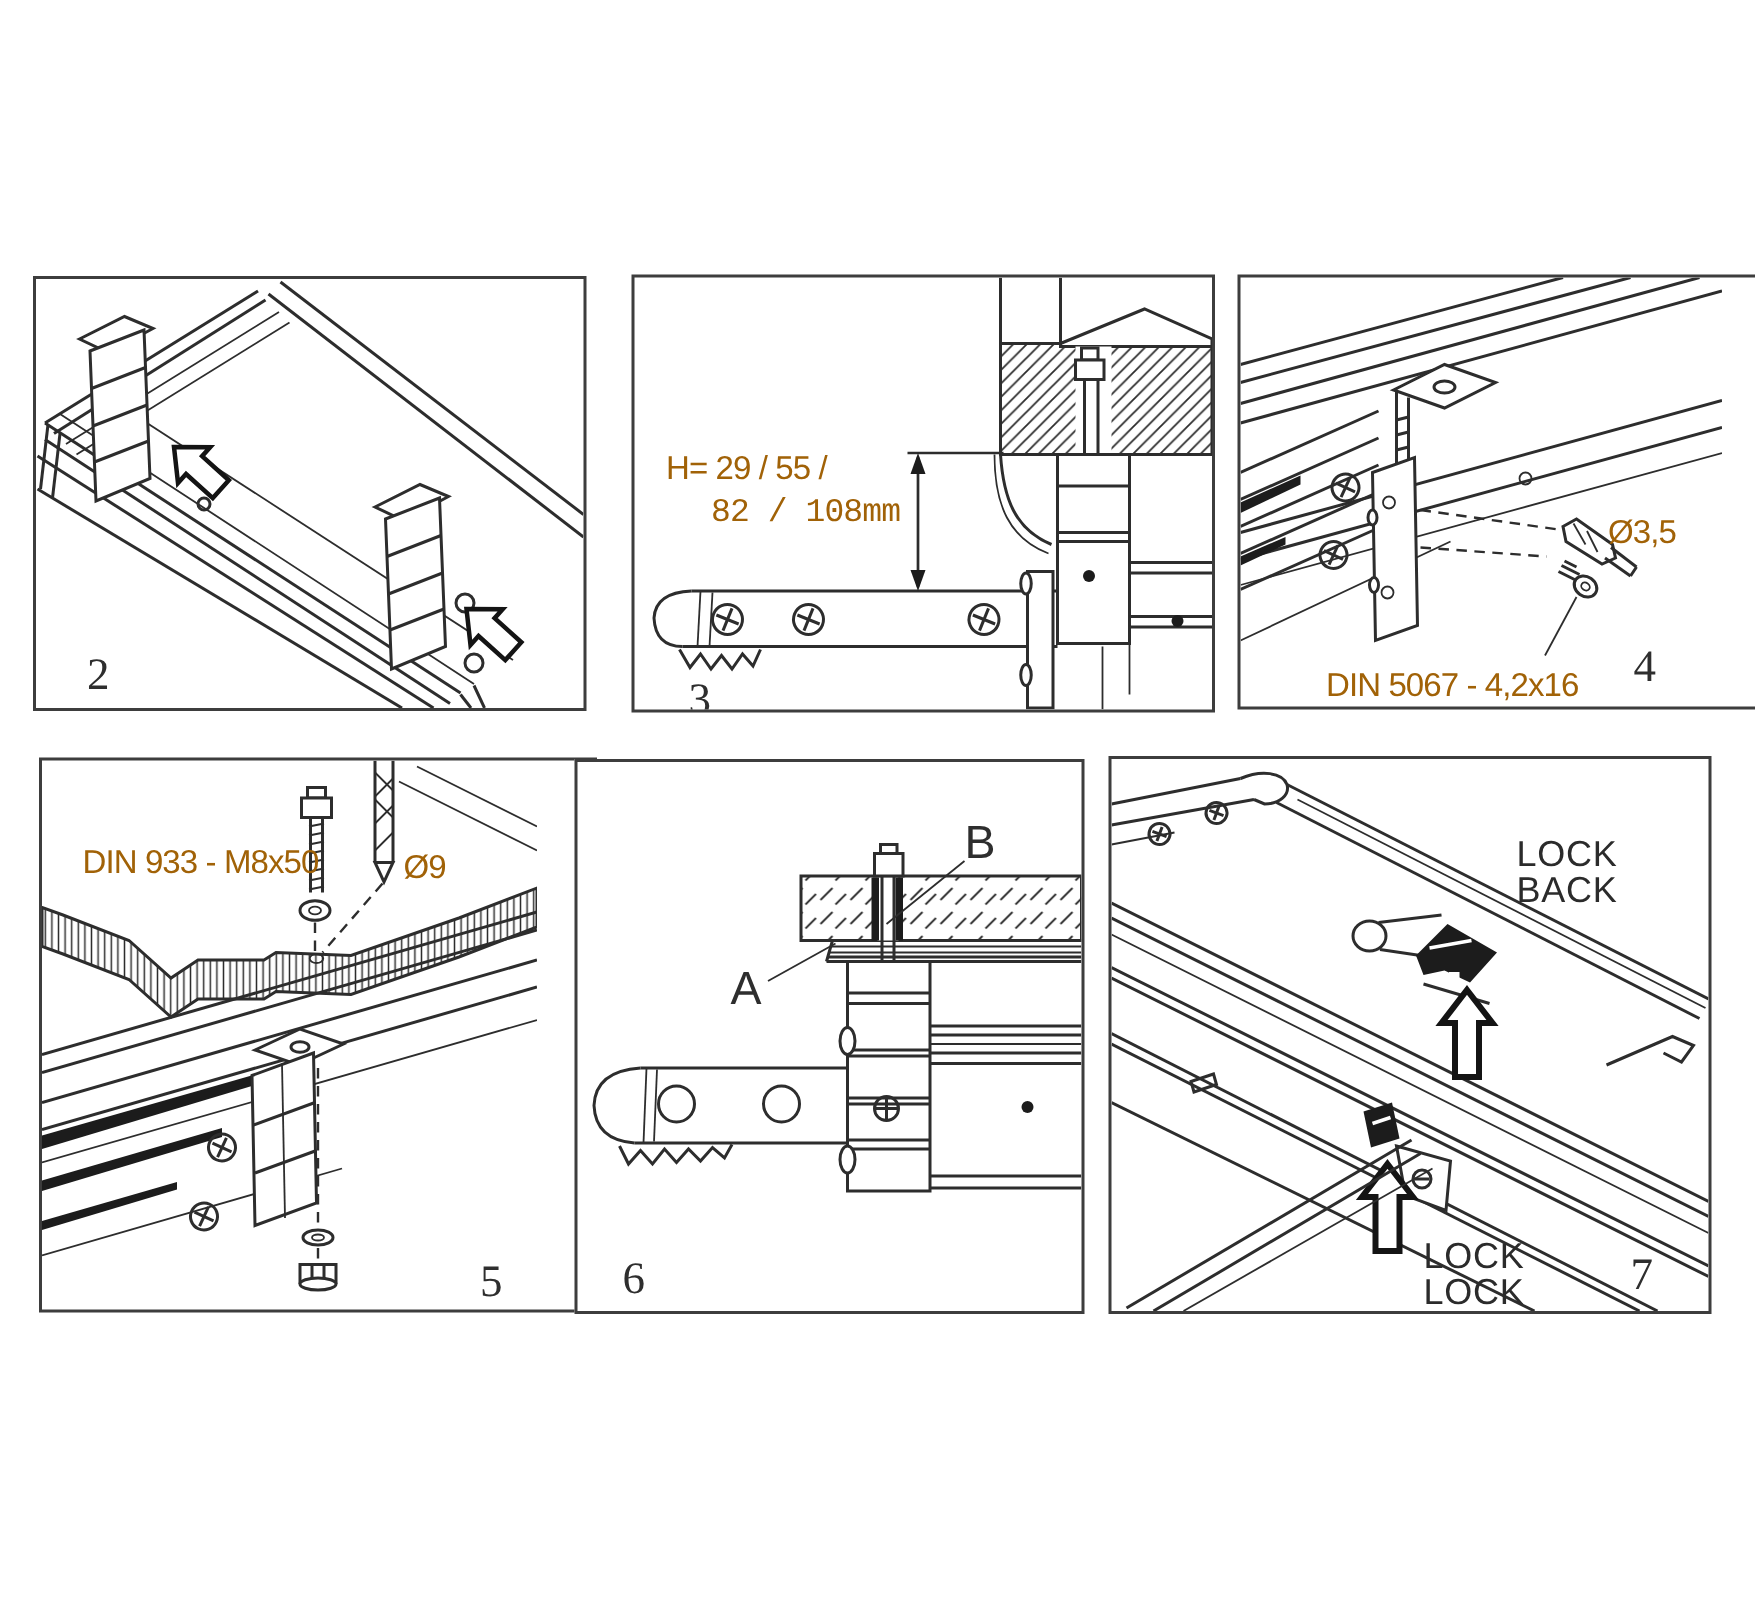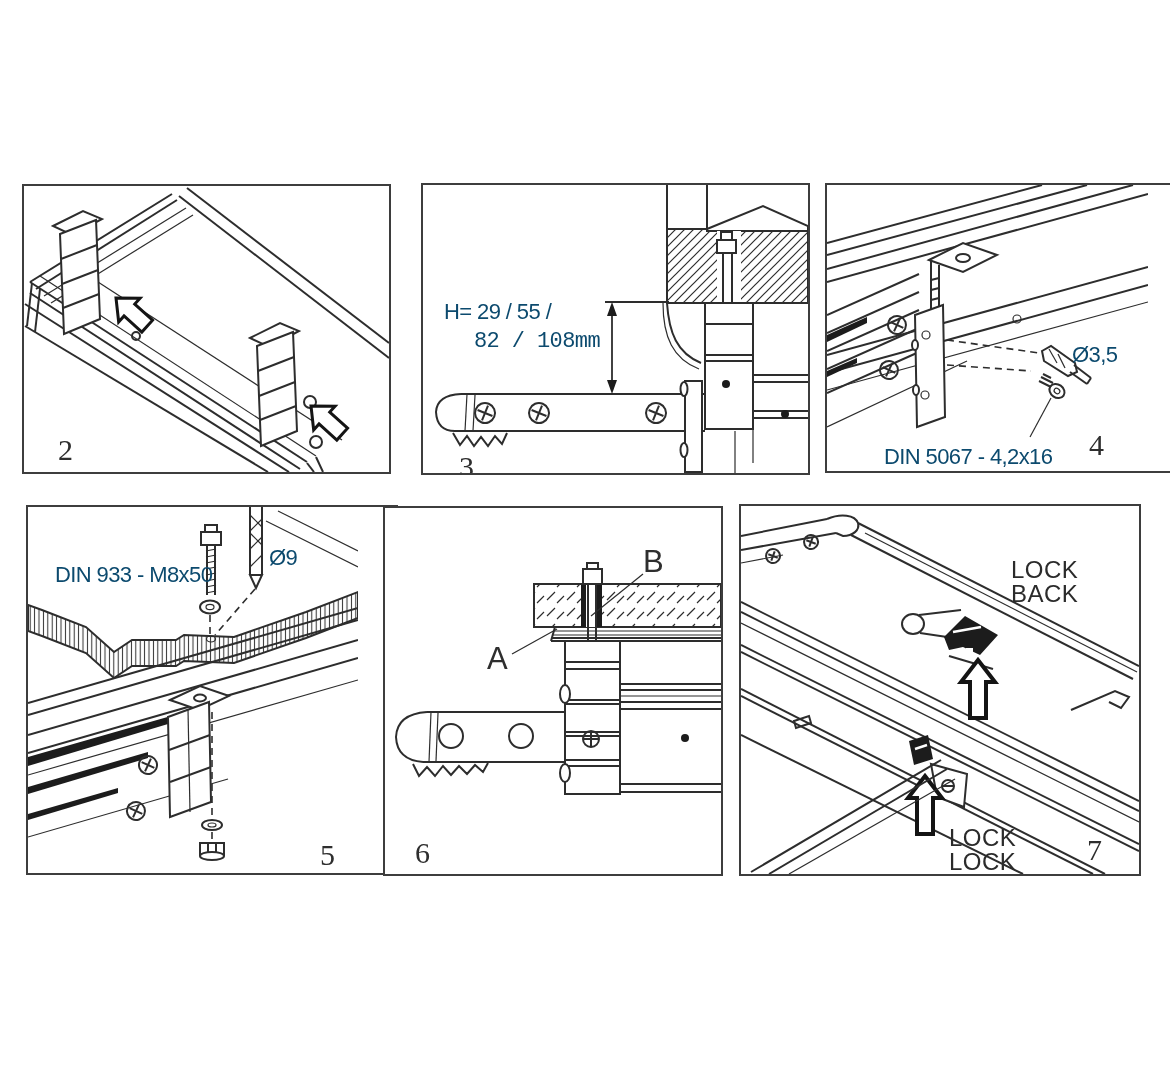--- a/index.html
+++ b/index.html
@@ -7,21 +7,21 @@
     width:1170px;height:1082px;position:relative;background:#ffffff;
     font-family:"Liberation Sans",sans-serif;color:#2e2e2e;overflow:hidden;
   }
   .sheet{position:absolute;inset:0;}
   .panel{
     position:absolute;background:#ffffff;border:2px solid #3d3d3d;
     box-sizing:border-box;overflow:hidden;
   }
   .panel svg{position:absolute;left:0;top:0;display:block;}
   .label{
-    position:absolute;white-space:nowrap;color:#0c4a6e;
+    position:absolute;white-space:nowrap;color:#a16207;
     font-size:22px;letter-spacing:-0.6px;line-height:30px;
   }
   .dim-label div{white-space:nowrap;}
   .dim-indent{padding-left:30px;font-family:Liberation Mono, monospace;}
   .callout{position:absolute;font-size:31px;letter-spacing:0;color:#2e2e2e;}
   .lock-label{
     position:absolute;font-size:24px;line-height:24px;letter-spacing:0.5px;
     color:#2b2b2b;white-space:nowrap;
   }
   .step-num{
@@ -321,21 +321,21 @@
       <g>
         <ellipse class="wf" cx="184" cy="318" rx="10" ry="5"></ellipse>
         <ellipse class="thin" cx="184" cy="318" rx="4" ry="2"></ellipse>
         <rect class="wf" x="172" y="336" width="24" height="12"></rect>
         <line class="ln" x1="180" y1="336" x2="180" y2="348"></line>
         <line class="ln" x1="188" y1="336" x2="188" y2="348"></line>
         <ellipse class="wf" cx="184" cy="349" rx="12" ry="4"></ellipse>
       </g>
     </svg>
     <div class="label" style="left:27px;top:53px">DIN 933 - M8x50</div>
-    <div class="label" style="left:241px;top:36px">Ø9</div>
+    <div class="label" style="left:241px;top:56px">Ø9</div>
     <div class="step-num" style="left:292px;top:331px">5</div>
   </section>
 
   <section class="panel" style="left:383px;top:506px;width:340px;height:370px">
     <svg width="336" height="366" viewBox="0 0 336 366">
       <defs>
         <pattern id="hatch6" patternUnits="userSpaceOnUse" width="20" height="16">
           <path d="M2,12 l8,-8 M12,15 l7,-7" stroke="#2d2d2d" stroke-width="1.2" fill="none"></path>
         </pattern>
       </defs>

